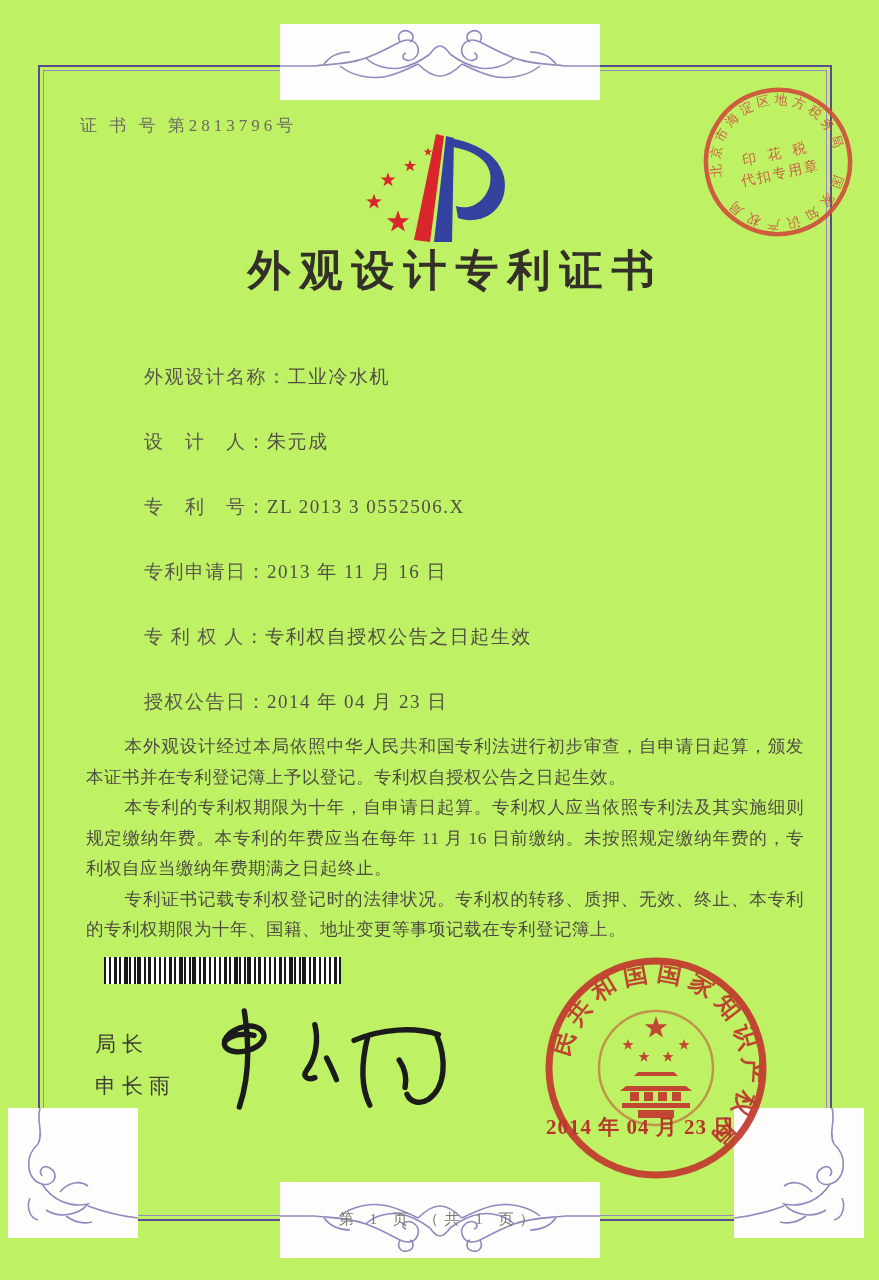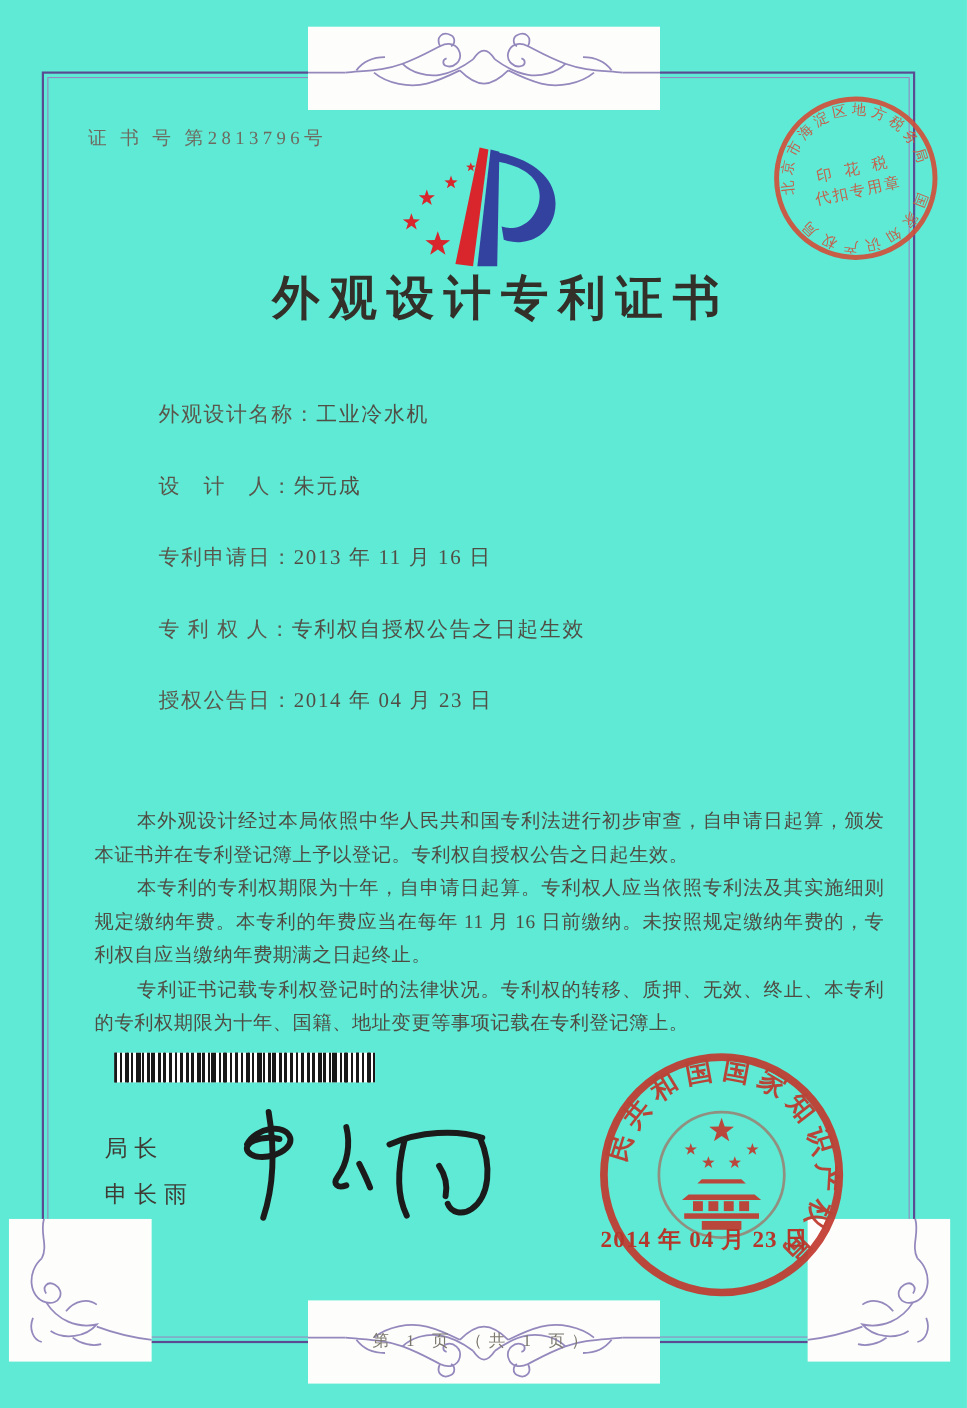--- a/index.html
+++ b/index.html
@@ -1,18 +1,18 @@
 <!DOCTYPE html>
 <html><head>
 <meta charset="utf-8">
 <style>
   html,body{margin:0;padding:0;}
   .page{
     position:relative;width:879px;height:1280px;overflow:hidden;
-    background:#5eead4;
+    background:#bef264;
     font-family:"Liberation Serif", serif;
   }
   
   .frame{
     position:absolute;left:38px;top:65px;width:790px;height:1152px;
     border:2.5px solid #5a4b92;
   }
   .frame::before{
     content:"";position:absolute;inset:3px;border:1px solid #9589c0;
   }
@@ -184,20 +184,23 @@
   </div>
 
   <div class="title">外观设计专利证书</div>
 
   <div class="fields">
     <div class="field">
       <span class="label">外观设计名称：</span><span class="value">工业冷水机</span>
     </div>
     <div class="field">
       <span class="label">设　计　人：</span><span class="value">朱元成</span>
+    </div>
+    <div class="field">
+      <span class="label">专　利　号：</span><span class="value">ZL 2013 3 0552506.X</span>
     </div>
     <div class="field">
       <span class="label">专利申请日：</span><span class="value">2013 年 11 月 16 日</span>
     </div>
     <div class="field">
       <span class="label">专 利 权 人：</span><span class="value">专利权自授权公告之日起生效</span>
     </div>
     <div class="field">
       <span class="label">授权公告日：</span><span class="value">2014 年 04 月 23 日</span>
     </div>

